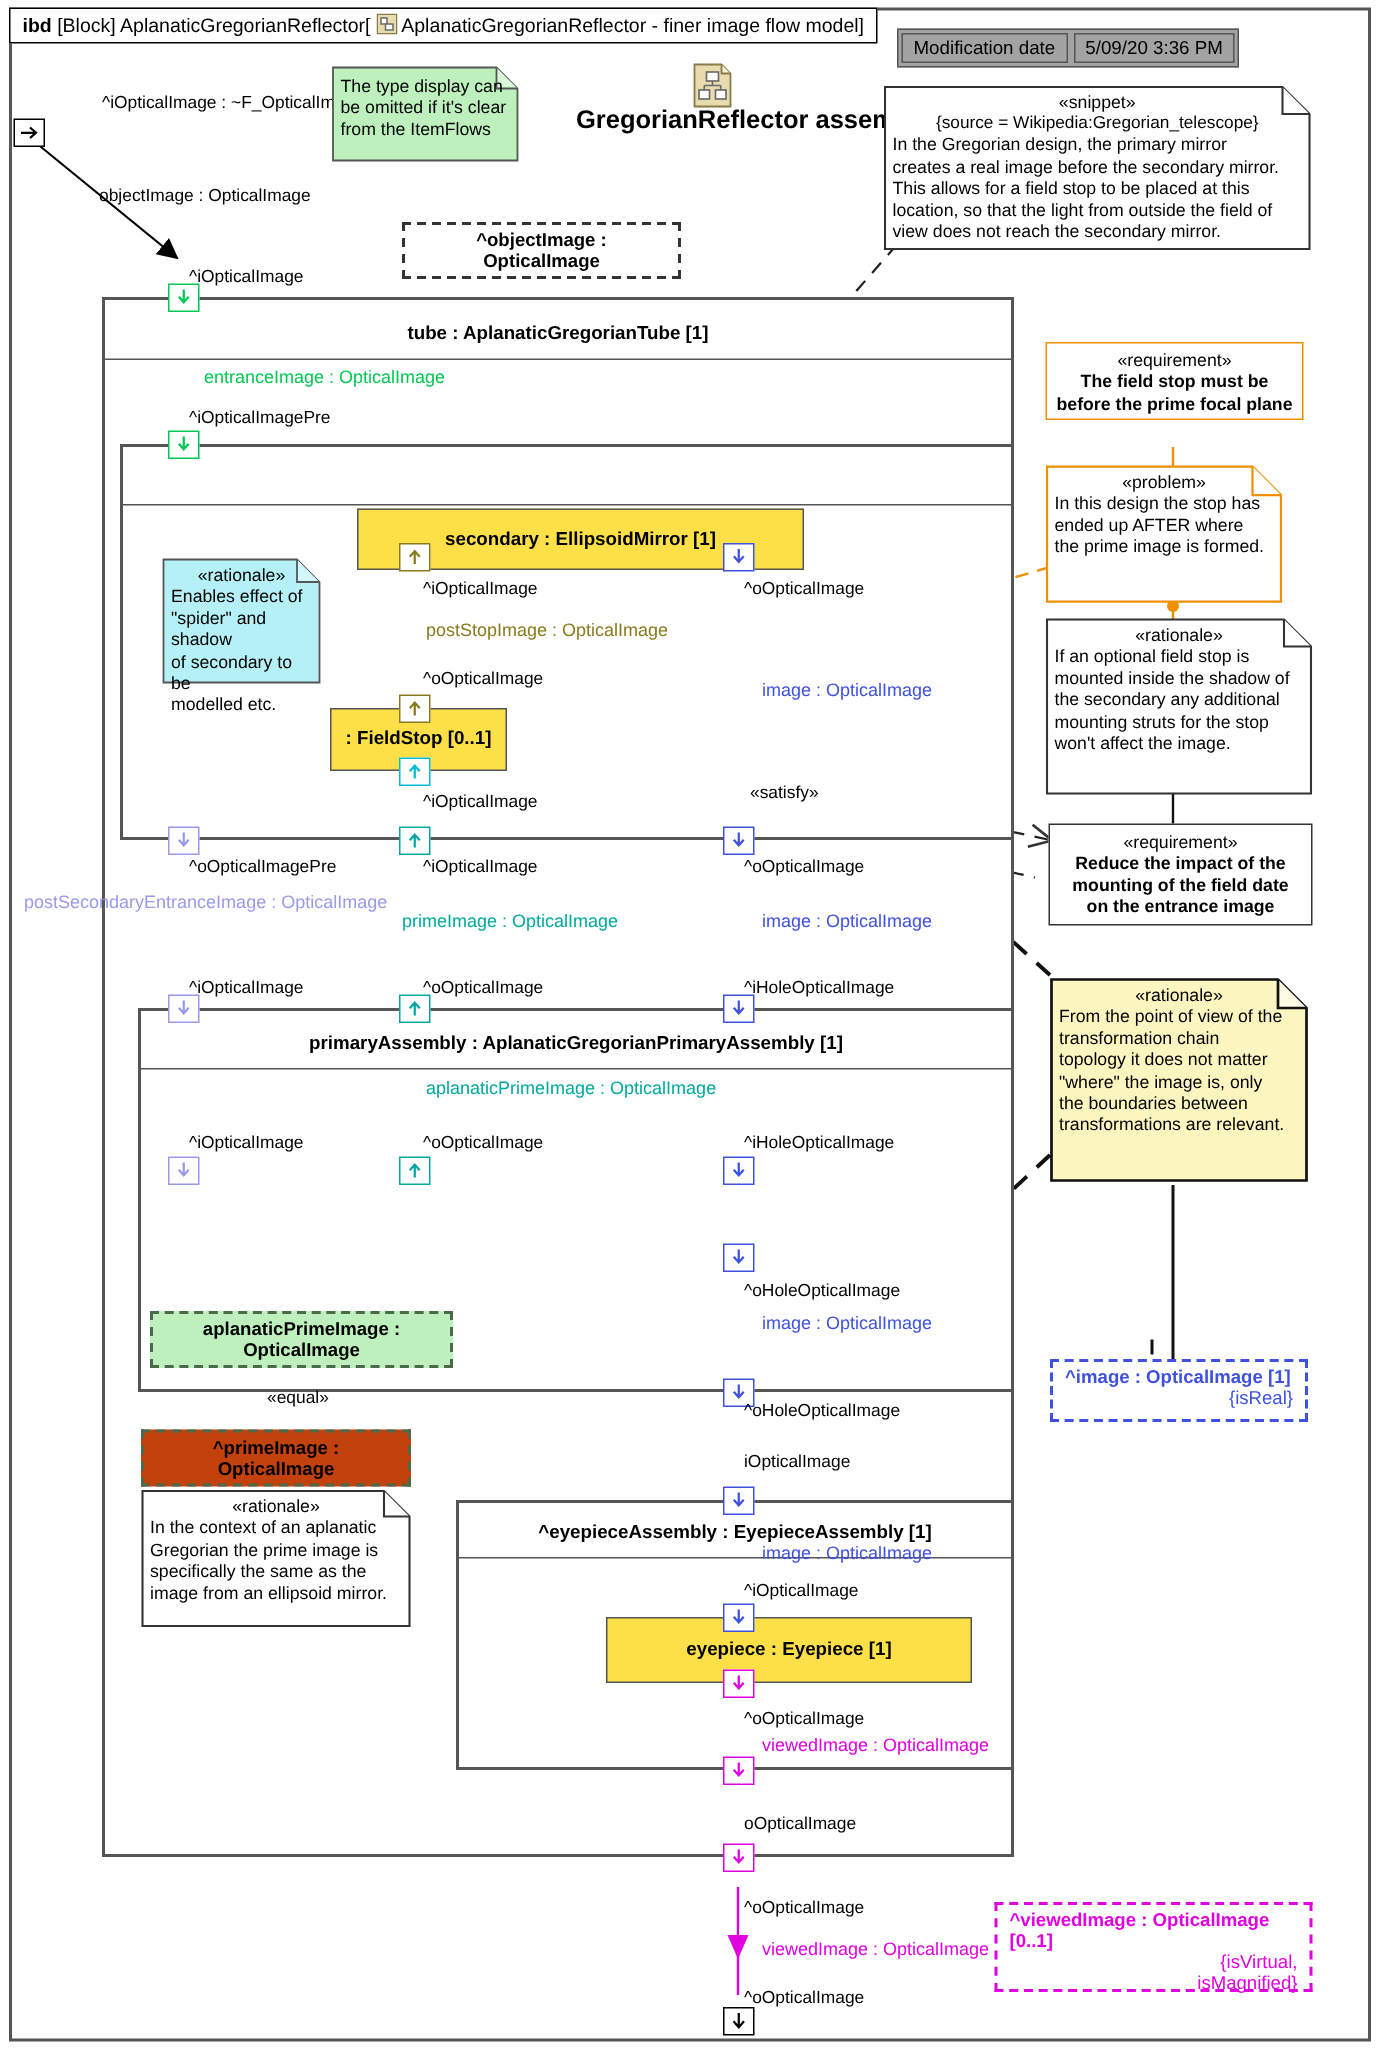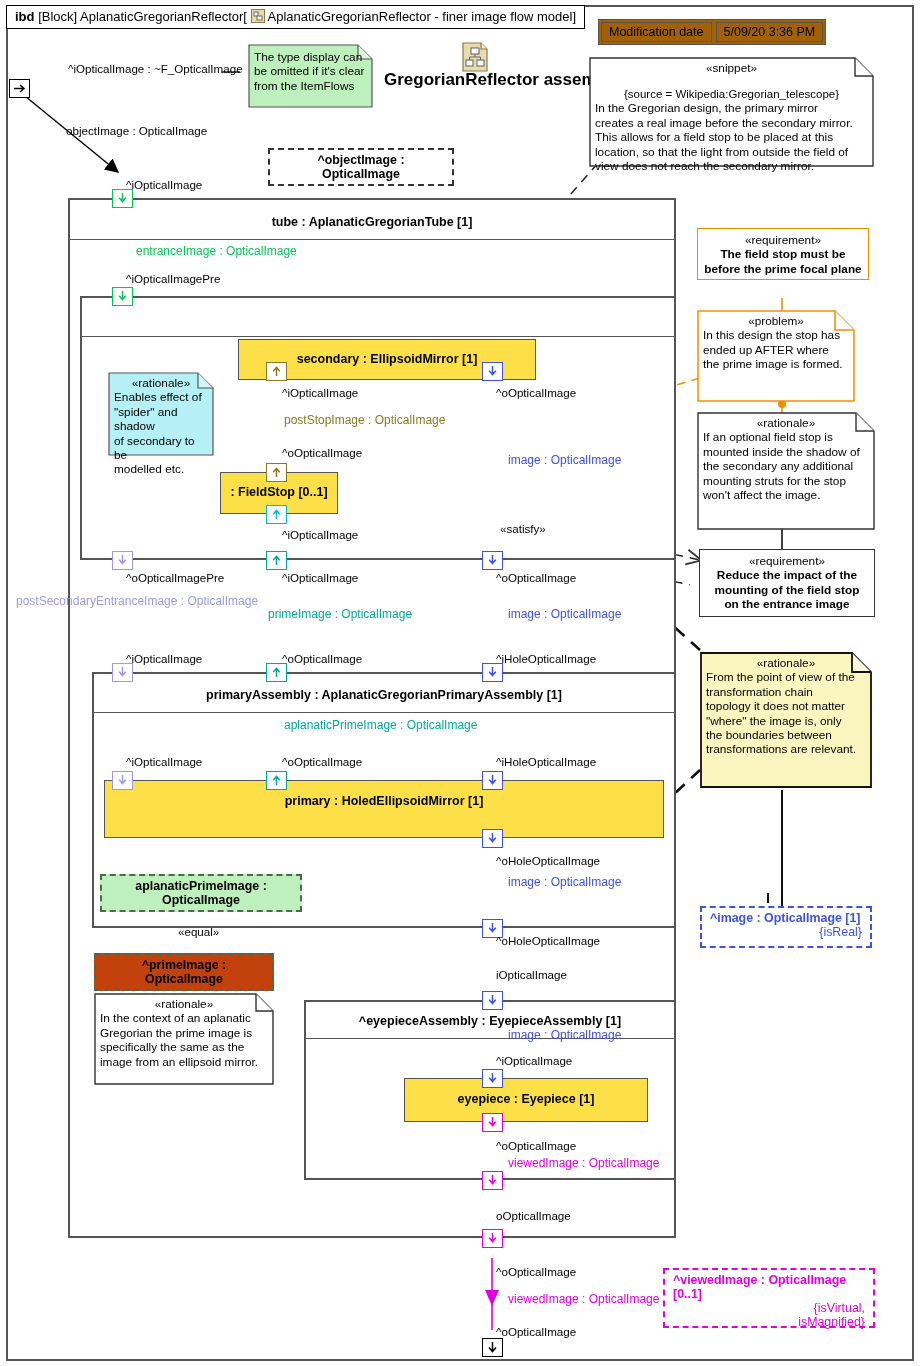--- a/index.html
+++ b/index.html
@@ -16,24 +16,24 @@
   .flab{position:absolute;font-size:12px;white-space:nowrap;}
   .note{position:absolute;box-sizing:border-box;font-size:11.8px;line-height:1.22;color:#000;}
   .noteInner{padding:4px 6px 4px 6px;}
   .ctr{text-align:center;}
   .bold{font-weight:bold;}
   .port{position:absolute;box-sizing:border-box;width:21px;height:19px;background:#fff;}
   .port svg{display:block;}
   .dbox{position:absolute;box-sizing:border-box;font-weight:bold;font-size:12.4px;padding:3px 8px;}
   .ibdTab{position:absolute;left:6px;top:5px;height:24px;box-sizing:border-box;
           border:1.6px solid #000;background:#fff;font-size:13px;padding:3px 8px 3px 8px;white-space:nowrap;}
-  .modbox{position:absolute;border:1.6px solid #555;background:#a16207;display:flex;}
+  .modbox{position:absolute;border:1.6px solid #555;background:#a3a3a3;display:flex;}
   .modbox div{border:1.6px solid #555;margin:2px;padding:2px 7px;font-size:12.5px;white-space:nowrap;}
   .asmIcon{position:absolute;width:26px;height:30px;}
-  .small{font-size:11.5px;margin-top:12px;}
+  .small{font-size:11.5px;}
 </style>
 </head>
 <body>
 
 <div id="canvas">
 
   <div class="box frame" style="left:6px;top:5px;width:908px;height:1356px;"></div>
   <div class="ibdTab">
     <span class="bold">ibd</span>
     <span>[Block] AplanaticGregorianReflector[</span>
@@ -154,21 +154,21 @@
     <svg width="19" height="17" viewBox="0 0 19 17">
         <path d="M9.5,3 V12 M6,8.5 L9.5,12.5 L13,8.5" stroke="#000" stroke-width="1.5" fill="none"></path>
       </svg>
   </div>
   <div class="lbl" style="left:496px;top:1325px;">^oOpticalImage</div>
 
   <div class="lbl" style="left:66px;top:124px;">objectImage : OpticalImage</div>
 
   <div class="dbox" style="left:268px;top:148px;width:186px;border:2px dashed #333;background:#fff;color:#000;text-align:center;">^objectImage : OpticalImage</div>
 
-  <div class="note" style="left:248px;top:44px;width:125px;height:84px;">
+  <div class="note" style="left:221px;top:44px;width:125px;height:84px;">
     <svg width="125" height="64" style="position:absolute;left:0;top:0;">
       <path d="M1,1 H110 L124,15 V63 H1 Z" fill="#bdf0bd" stroke="#555" stroke-width="1.2"></path>
       <path d="M110,1 V15 H124" fill="#d7f7d7" stroke="#555" stroke-width="1.2"></path>
     </svg>
     <div class="noteInner" style="position:relative;padding-top:6px;">
       <div>The type display can</div>
       <div>be omitted if it's clear</div>
       <div>from the ItemFlows</div>
     </div>
   </div>
@@ -222,21 +222,21 @@
       <div>the secondary any additional</div>
       <div>mounting struts for the stop</div>
       <div>won't affect the image.</div>
     </div>
   </div>
 
   <div class="note" style="left:699px;top:549px;width:176px;height:68px;border:1.6px solid #333;background:#fff;">
     <div class="noteInner ctr">
       <div>«requirement»</div>
       <div class="bold">Reduce the impact of the</div>
-      <div class="bold">mounting of the field stop</div>
+      <div class="bold">mounting of the field date</div>
       <div class="bold">on the entrance image</div>
     </div>
   </div>
 
   <div class="note" style="left:700px;top:652px;width:172px;height:136px;">
     <svg width="172" height="136" style="position:absolute;left:0;top:0;">
       <path d="M1,1 H152 L171,20 V135 H1 Z" fill="#fbf6c0" stroke="#111" stroke-width="1.8"></path>
       <path d="M152,1 V20 H171" fill="#fdfbe4" stroke="#111" stroke-width="1.8"></path>
     </svg>
     <div class="noteInner" style="position:relative;">
@@ -380,23 +380,20 @@
         <path d="M9.5,3 V11 M6.2,7.8 L9.5,11.6 L12.8,7.8" stroke="#3f51e0" stroke-width="1.5" fill="none"></path>
       </svg>
   </div>
 
   <div class="flab" style="left:284px;top:718px;color:#00a99d;">aplanaticPrimeImage : OpticalImage</div>
 
   <div class="lbl" style="left:126px;top:755px;">^iOpticalImage</div>
   <div class="lbl" style="left:282px;top:755px;">^oOpticalImage</div>
   <div class="lbl" style="left:496px;top:755px;">^iHoleOpticalImage</div>
 
-  <div class="box part" style="left:104px;top:780px;width:560px;height:58px;">
-    <div class="partTitle" style="top:13px;">primary : HoledEllipsoidMirror [1]</div>
-  </div>
   <div class="port" style="left:112px;top:771px;border:1.6px solid #9a9ae8;">
     <svg width="19" height="17" viewBox="0 0 19 17">
         <path d="M9.5,3 V11 M6.2,7.8 L9.5,11.6 L12.8,7.8" stroke="#9a9ae8" stroke-width="1.5" fill="none"></path>
       </svg>
   </div>
   <div class="port" style="left:266px;top:771px;border:1.6px solid #00a99d;">
     <svg width="19" height="17" viewBox="0 0 19 17">
         <path d="M9.5,13 V5 M6.2,8.2 L9.5,4.4 L12.8,8.2" stroke="#00a99d" stroke-width="1.5" fill="none"></path>
       </svg>
   </div>

